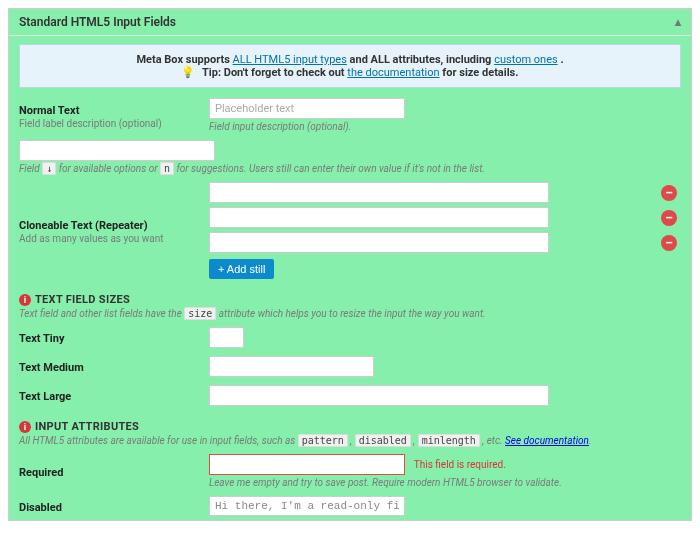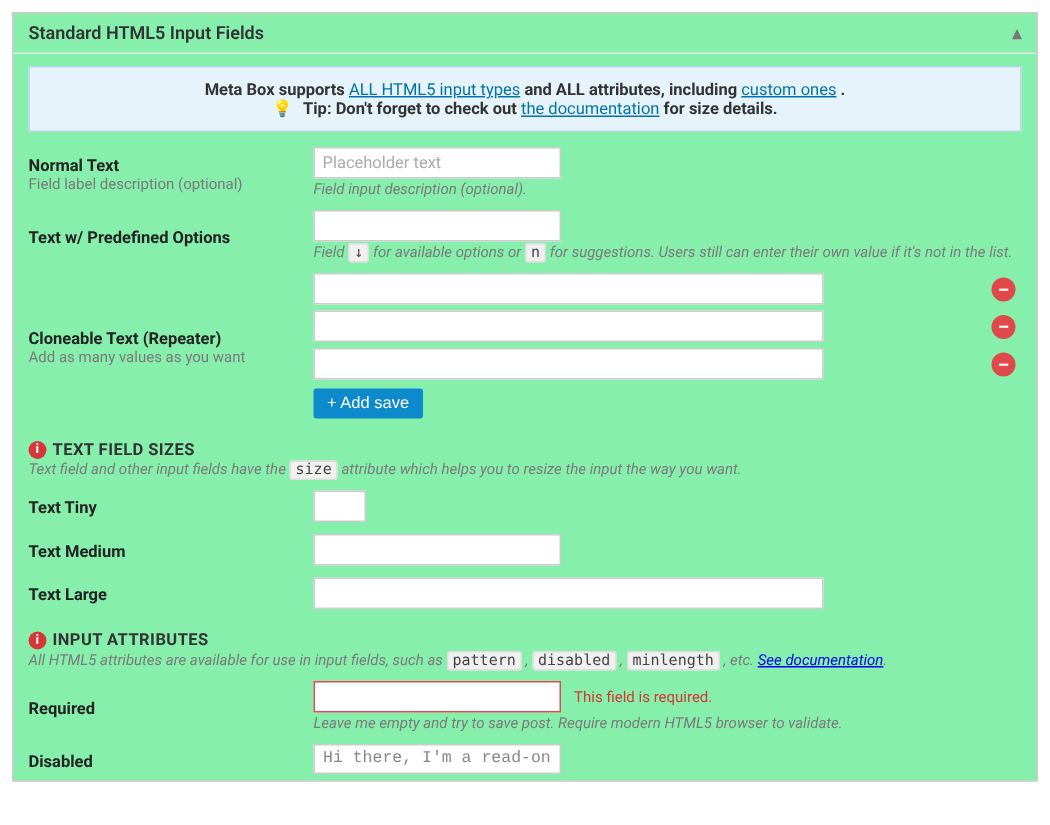--- a/index.html
+++ b/index.html
@@ -56,21 +56,21 @@
   input[type=text], input[type=number], input[type=url], input[type=email] {
     font-family: inherit;
     font-size: 11px;
     padding: 3px 5px;
     border: 1px solid #ccc;
     background: #fff;
     color: #333;
   }
   input::placeholder { color: #aaa; }
   input:disabled { color: #888; font-family: Liberation Mono, monospace; }
-  .w-sm { width: 165px; }
+  .w-sm { width: 196px; }
   .w-tiny { width: 35px; }
   .w-small { width: 85px; }
   .w-med { width: 165px; }
   .w-large { width: 340px; }
   .section-heading {
     margin: 10px 10px 2px 10px;
     font-size: 11px;
     font-weight: 700;
     letter-spacing: .3px;
     display: flex;
@@ -152,23 +152,20 @@
         <div class="lab">Normal Text</div>
         <div class="sub">Field label description (optional)</div>
       </div>
       <div class="fieldcol">
         <input type="text" class="w-sm" placeholder="Placeholder text" style="">
         <div class="hint">Field input description (optional).</div>
       </div>
     </div>
 
     <div class="row">
-      <div class="labelcol">
-        <div class="lab">Text w/ Predefined Options</div>
-      </div>
       <div class="fieldcol">
         <input type="text" class="w-sm" style="">
         <div class="hint">
           <span>Field </span>
           <code class="kbd">↓</code>
           <span> for available options or </span>
           <code class="kbd">n</code>
           <span> for suggestions. Users still can enter their own value if it's not in the list.</span>
         </div>
       </div>
@@ -185,30 +182,30 @@
           <div class="remove-btn">–</div>
         </div>
         <div class="clone-line">
           <input type="text" class="w-large" style="">
           <div class="remove-btn">–</div>
         </div>
         <div class="clone-line">
           <input type="text" class="w-large" style="">
           <div class="remove-btn">–</div>
         </div>
-        <button class="add-more">+ Add save</button>
+        <button class="add-more">+ Add still</button>
       </div>
     </div>
 
     <div class="section-heading">
       <span class="info-ic">i</span>
       <span>TEXT FIELD SIZES</span>
     </div>
     <div class="section-desc">
-      <span>Text field and other input fields have the </span>
+      <span>Text field and other list fields have the </span>
       <code class="kbd">size</code>
       <span> attribute which helps you to resize the input the way you want.</span>
     </div>
     <div class="row">
         <div class="labelcol">
           <div class="lab">Text Tiny</div>
         </div>
         <div class="fieldcol"><input type="text" class="w-tiny" style=""></div>
       </div>
     <div class="row">

